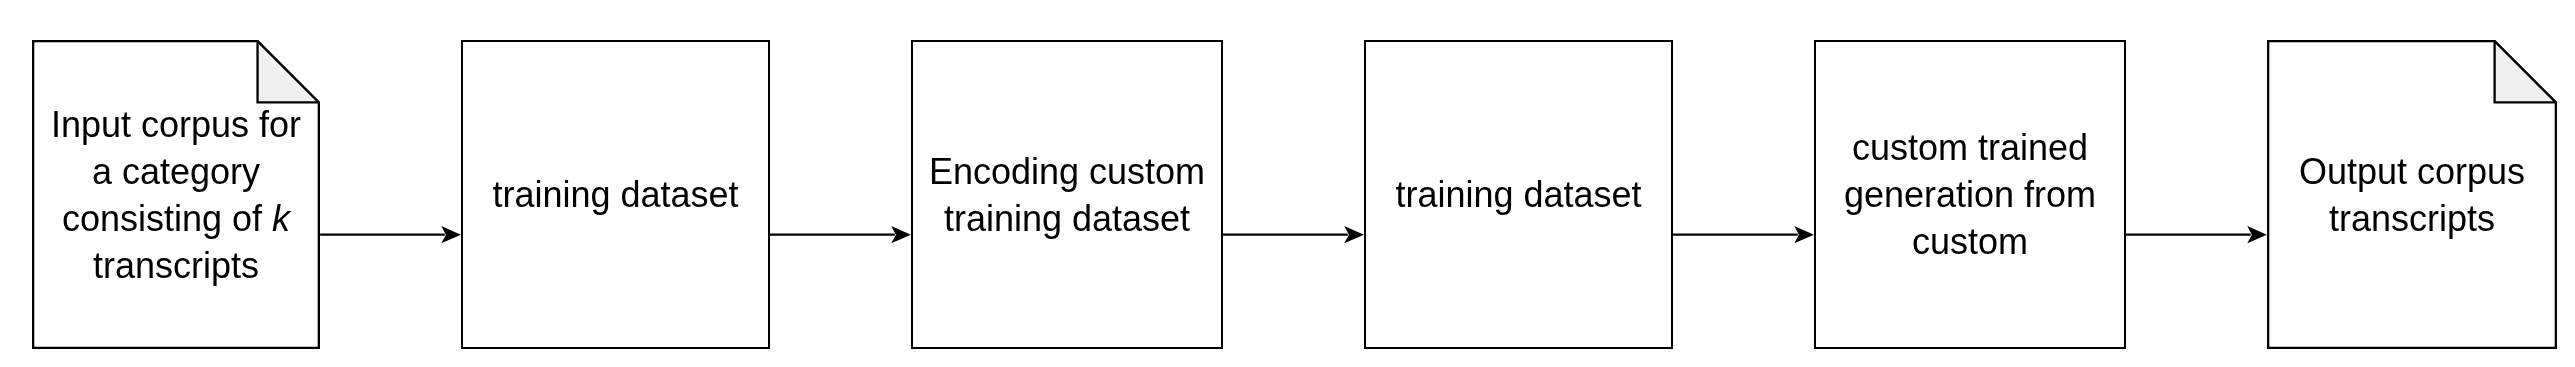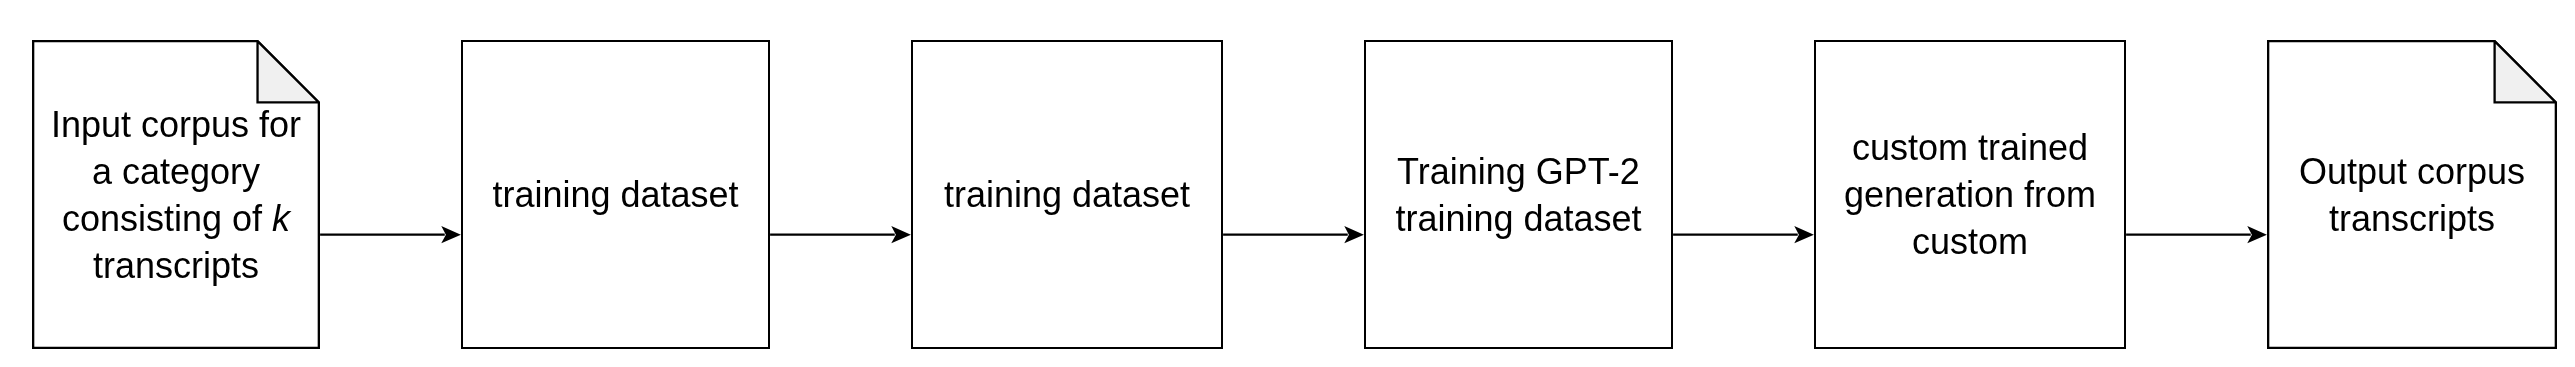--- a/index.html
+++ b/index.html
@@ -110,34 +110,34 @@
 
   <div class="connector">
     <svg viewBox="0 0 244 44" xmlns="http://www.w3.org/2000/svg">
       <line x1="0" y1="22" x2="216" y2="22" stroke="#000000" stroke-width="4"></line>
       <path d="M244,22 L210,7 L218,22 L210,37 Z" fill="#000000"></path>
     </svg>
   </div>
 
   <div class="node process w540">
     <div class="label">
+      <div class="line"><span>Encoding custom</span></div>
       <div class="line"><span>training dataset</span></div>
     </div>
   </div>
 
   <div class="connector">
     <svg viewBox="0 0 244 44" xmlns="http://www.w3.org/2000/svg">
       <line x1="0" y1="22" x2="216" y2="22" stroke="#000000" stroke-width="4"></line>
       <path d="M244,22 L210,7 L218,22 L210,37 Z" fill="#000000"></path>
     </svg>
   </div>
 
   <div class="node process w536">
     <div class="label">
-      <div class="line"><span>Training GPT-2</span></div>
       <div class="line"><span>training dataset</span></div>
     </div>
   </div>
 
   <div class="connector">
     <svg viewBox="0 0 244 44" xmlns="http://www.w3.org/2000/svg">
       <line x1="0" y1="22" x2="216" y2="22" stroke="#000000" stroke-width="4"></line>
       <path d="M244,22 L210,7 L218,22 L210,37 Z" fill="#000000"></path>
     </svg>
   </div>

